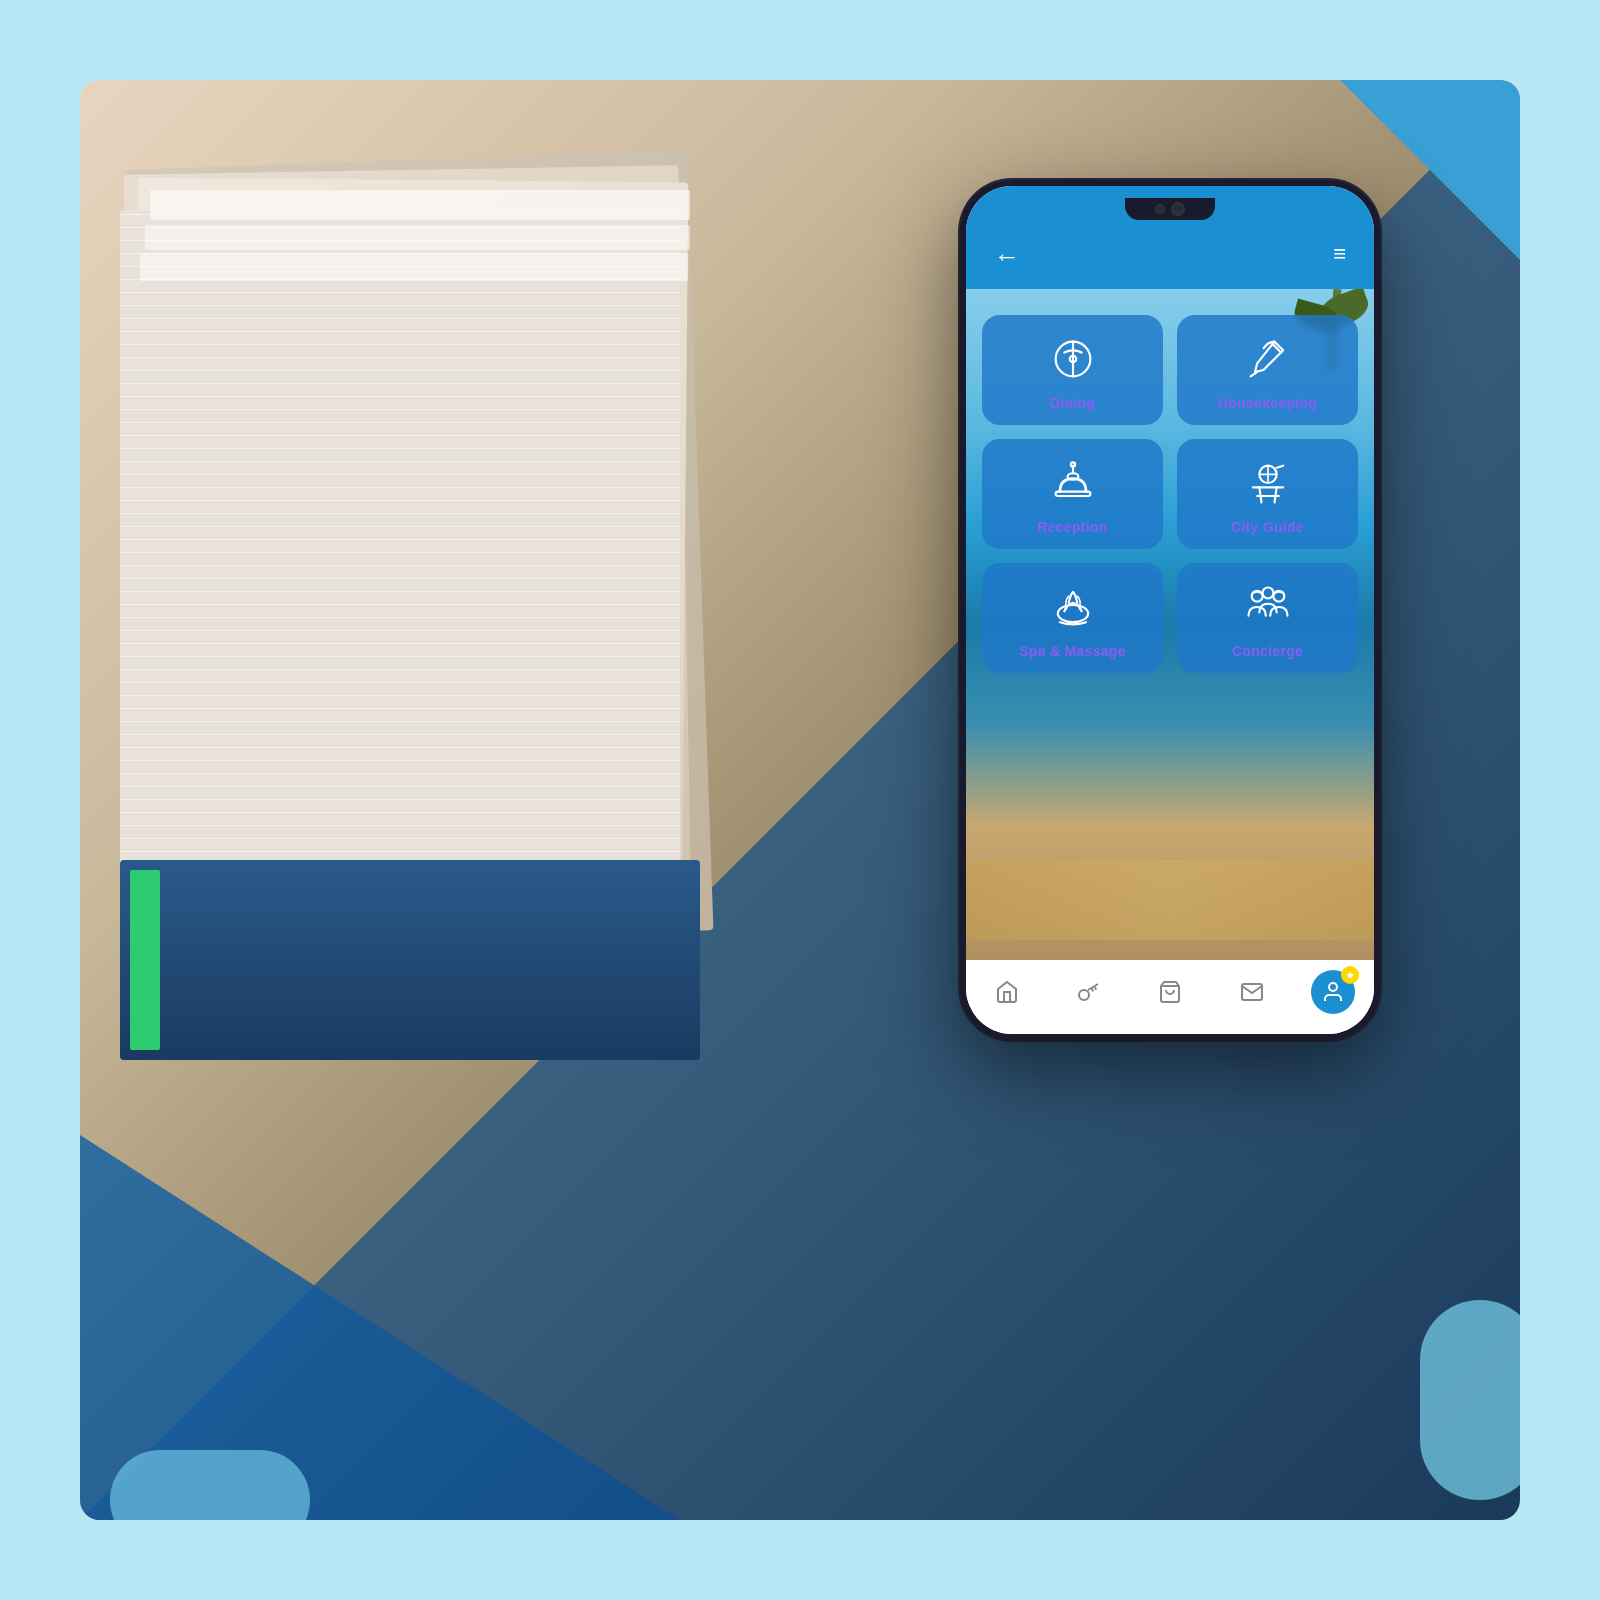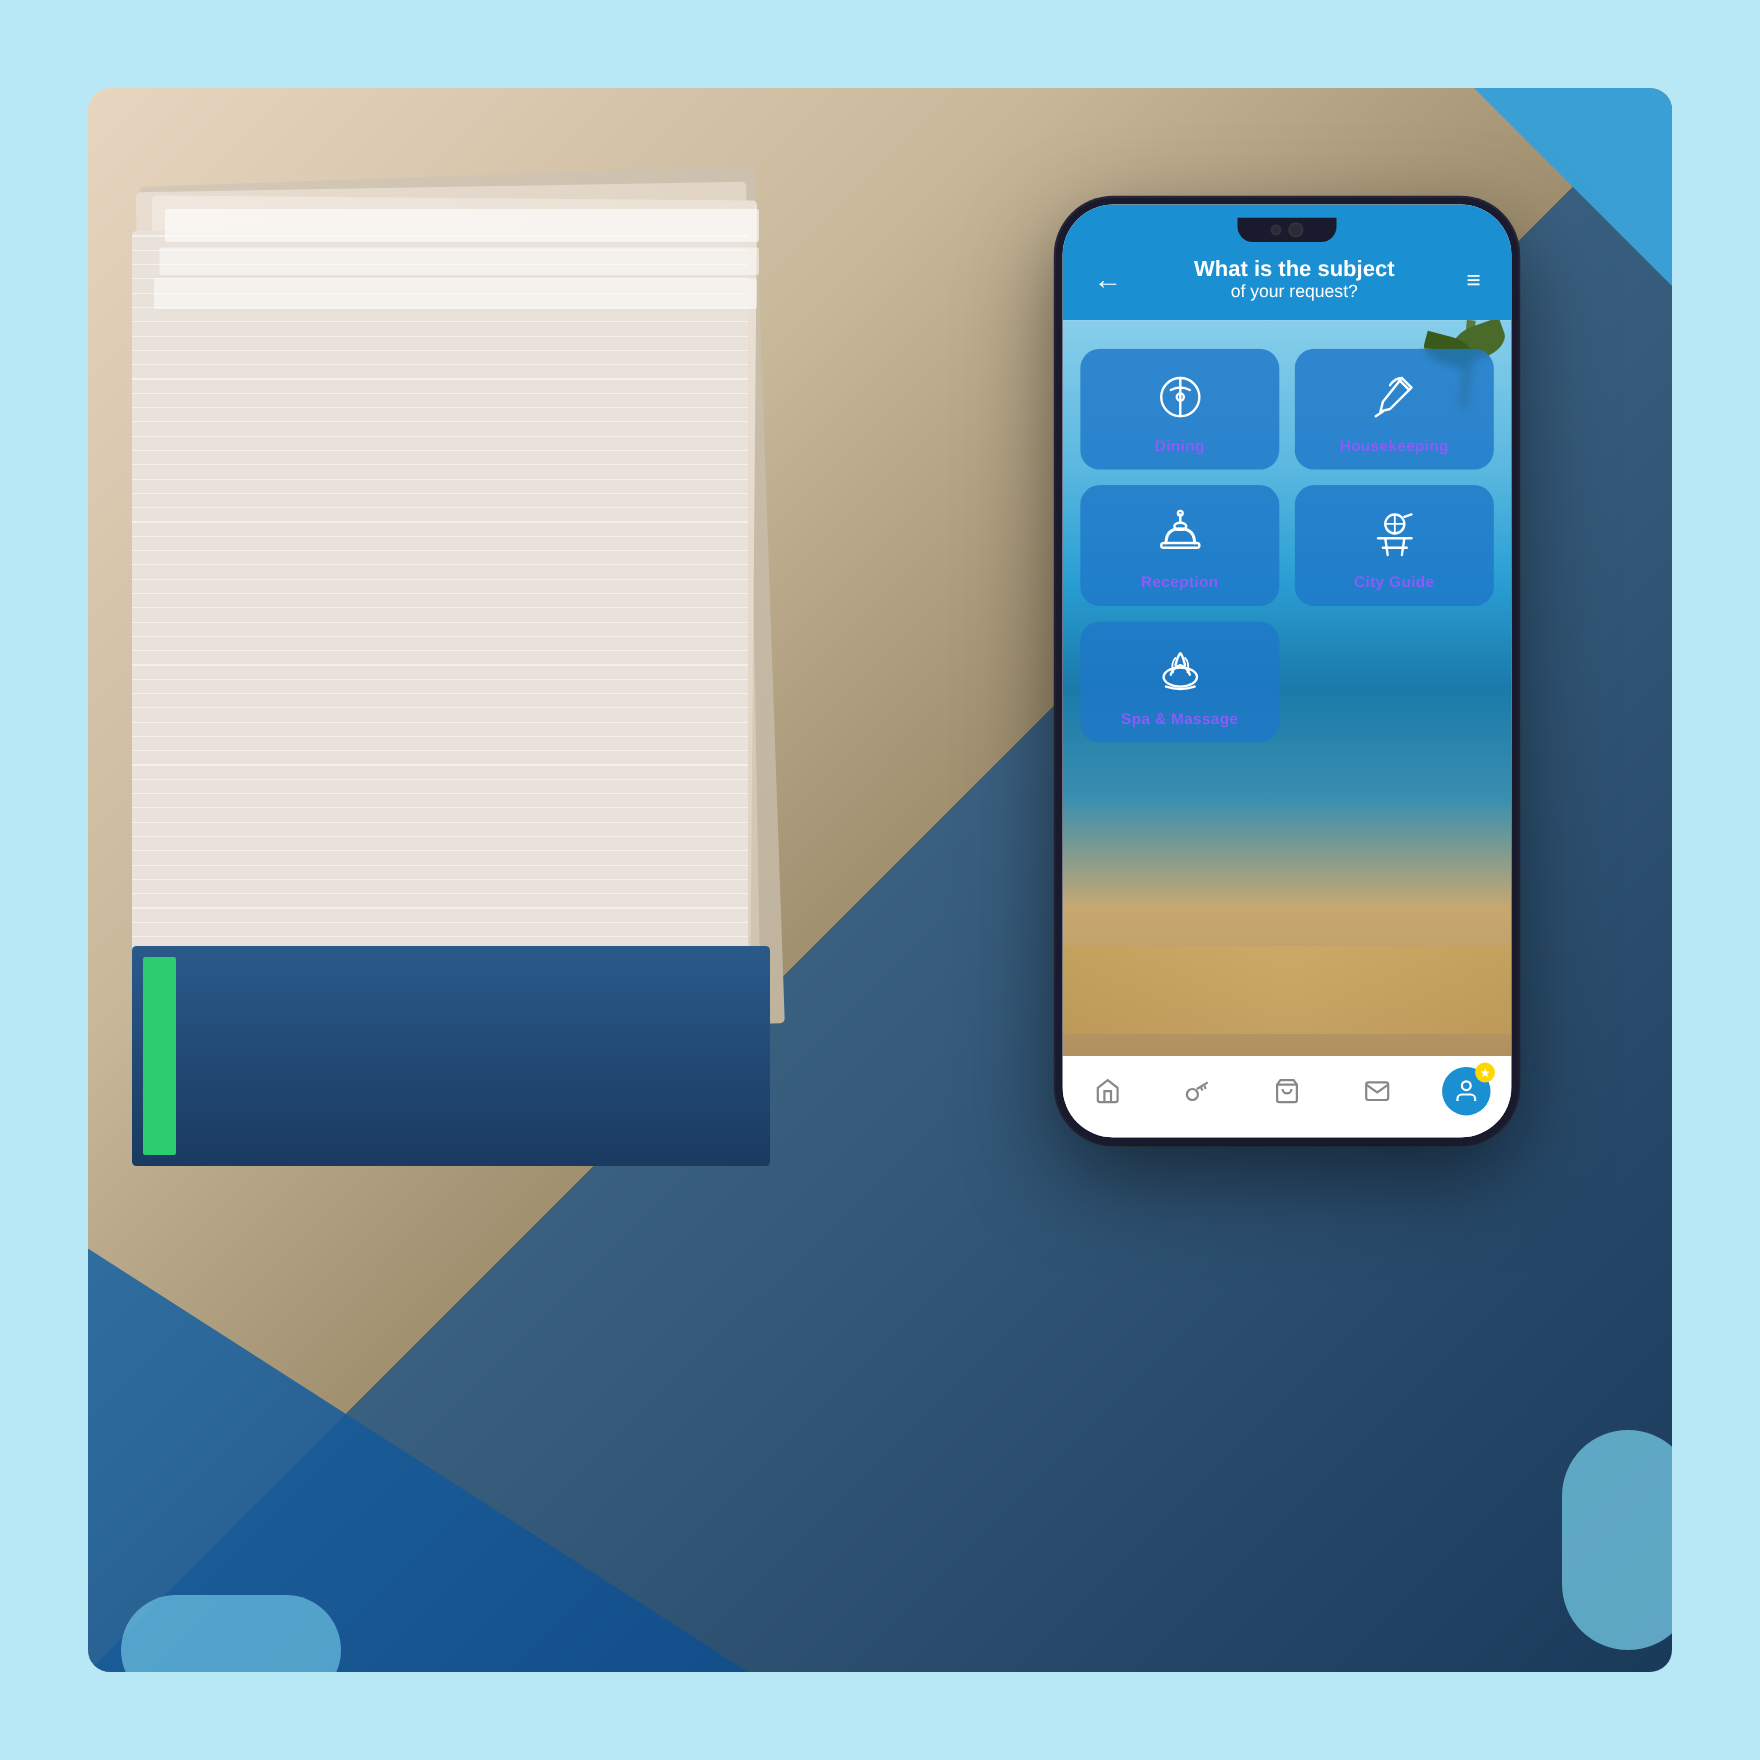--- a/index.html
+++ b/index.html
@@ -333,24 +333,20 @@
 
       <div class="phone-notch">
         <div class="camera-dot"></div>
         <div class="camera-dot main"></div>
       </div>
 
       <div class="phone-screen">
 
         <div class="app-header">
           <button class="header-back-btn">←</button>
-          <div class="header-title">
-            <span class="header-title-main">What is the subject</span>
-            <span class="header-title-sub">of your request?</span>
-          </div>
           <button class="header-menu-btn">≡</button>
         </div>
 
         <div class="app-content">
           <div class="pool-bg"></div>
 
           <div style="position:absolute; top:0; right:10px; width:60px; height:100px; z-index:1;">
             <div style="width:8px; height:80px; background:#5a7a3a; margin: 0 auto; transform: rotate(5deg);"></div>
             <div style="position:absolute; top:5px; right:-5px; width:50px; height:30px; background:#4a6a2a; border-radius:50% 0 50% 0; transform: rotate(-20deg);"></div>
             <div style="position:absolute; top:15px; left:-10px; width:45px; height:25px; background:#3a5a1a; border-radius:0 50% 0 50%; transform: rotate(15deg);"></div>
@@ -419,20 +415,37 @@
                   <path d="M16 28 Q18 22 24 20 Q30 22 32 28" stroke="white" stroke-width="2" fill="none"></path>
                   <path d="M20 20 Q22 12 24 10 Q26 12 28 20" stroke="white" stroke-width="2" fill="none"></path>
                   <path d="M18 26 Q16 18 20 14" stroke="white" stroke-width="1.5" fill="none"></path>
                   <path d="M30 26 Q32 18 28 14" stroke="white" stroke-width="1.5" fill="none"></path>
                   <path d="M12 38 Q24 42 36 38" stroke="white" stroke-width="2" fill="none"></path>
                 </svg>
               </div>
               <span class="service-label">Spa &amp; Massage</span>
             </button>
 
+            <button class="service-btn">
+              <div class="service-icon">
+                <svg viewBox="0 0 48 48">
+
+                  <circle cx="14" cy="14" r="5" stroke="white" stroke-width="2" fill="none"></circle>
+                  <path d="M6 32 Q6 24 14 24 Q22 24 22 32" stroke="white" stroke-width="2" fill="none"></path>
+                  <circle cx="34" cy="14" r="5" stroke="white" stroke-width="2" fill="none"></circle>
+                  <path d="M26 32 Q26 24 34 24 Q42 24 42 32" stroke="white" stroke-width="2" fill="none"></path>
+                  <circle cx="24" cy="11" r="5" stroke="white" stroke-width="2" fill="none"></circle>
+                  <path d="M16 29 Q16 21 24 21 Q32 21 32 29" stroke="white" stroke-width="2" fill="none"></path>
+
+                  <path d="M9 12 Q14 8 19 12" stroke="white" stroke-width="1.5" fill="none"></path>
+                  <path d="M29 12 Q34 8 39 12" stroke="white" stroke-width="1.5" fill="none"></path>
+                </svg>
+              </div>
+              <span class="service-label">Concierge</span>
+            </button>
 
 
           </div>
         </div>
 
         <div class="app-tabbar">
 
           <button class="tab-item">
             <svg width="24" height="24" viewBox="0 0 24 24" fill="none" stroke="#888" stroke-width="2">
               <path d="M3 9l9-7 9 7v11a2 2 0 01-2 2H5a2 2 0 01-2-2z"></path>

